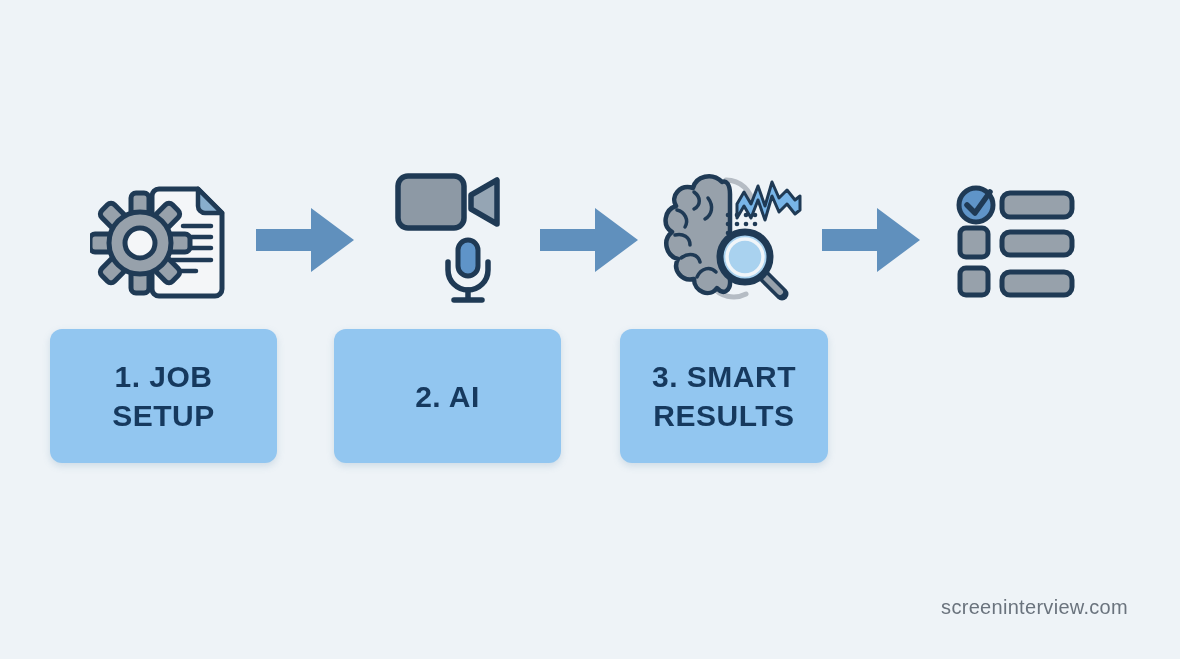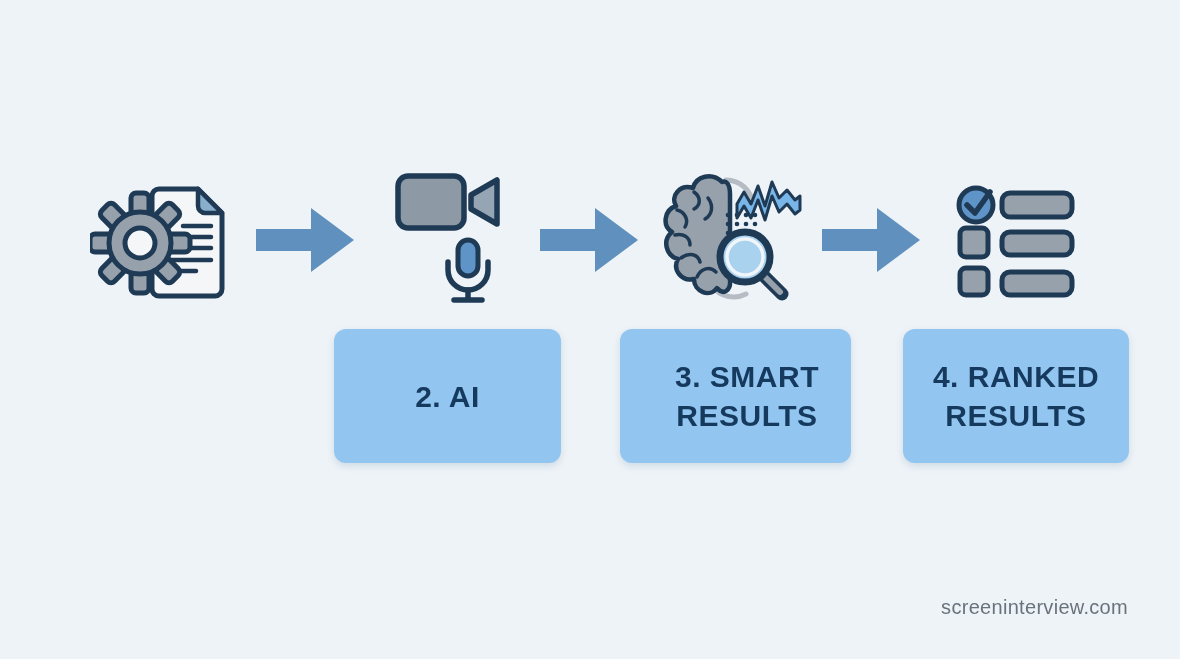--- a/index.html
+++ b/index.html
@@ -177,33 +177,33 @@
     <svg viewBox="0 0 100 80">
         <polygon class="arrow-shape" points="0,29 55,29 55,8 98,40 55,72 55,51 0,51"></polygon>
       </svg>
   </div>
   <div class="arrow-wrap" style="left:822px; top:200px;">
     <svg viewBox="0 0 100 80">
         <polygon class="arrow-shape" points="0,29 55,29 55,8 98,40 55,72 55,51 0,51"></polygon>
       </svg>
   </div>
 
+  <div class="step-box" style="left:50px; width:227px;">
+    <div class="step-label">
+      <span>1. JOB</span>
+      <span>SETUP</span>
+    </div>
+  </div>
   <div class="step-box" style="left:334px; width:227px;">
     <div class="step-label">
       <span>2. AI</span>
     </div>
   </div>
-  <div class="step-box" style="left:620px; width:208px;padding-left:23px;">
+  <div class="step-box" style="left:620px; width:208px;">
     <div class="step-label">
       <span>3. SMART</span>
       <span>RESULTS</span>
     </div>
   </div>
-  <div class="step-box" style="left:903px; width:226px;">
-    <div class="step-label">
-      <span>4. RANKED</span>
-      <span>RESULTS</span>
-    </div>
-  </div>
 
   <div class="watermark">screeninterview.com</div>
 
 </div>
 
 </body></html>

